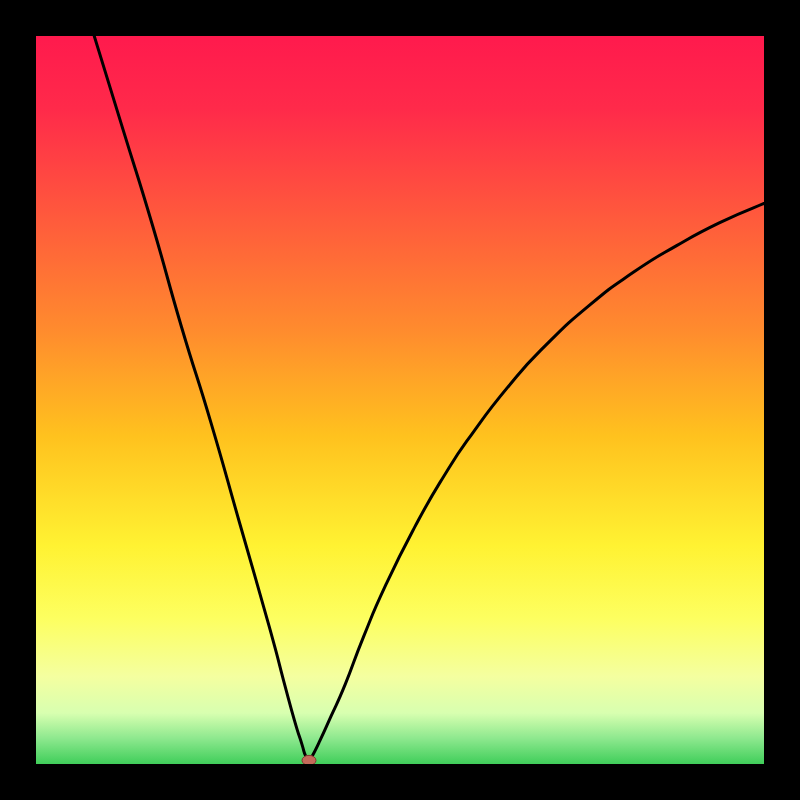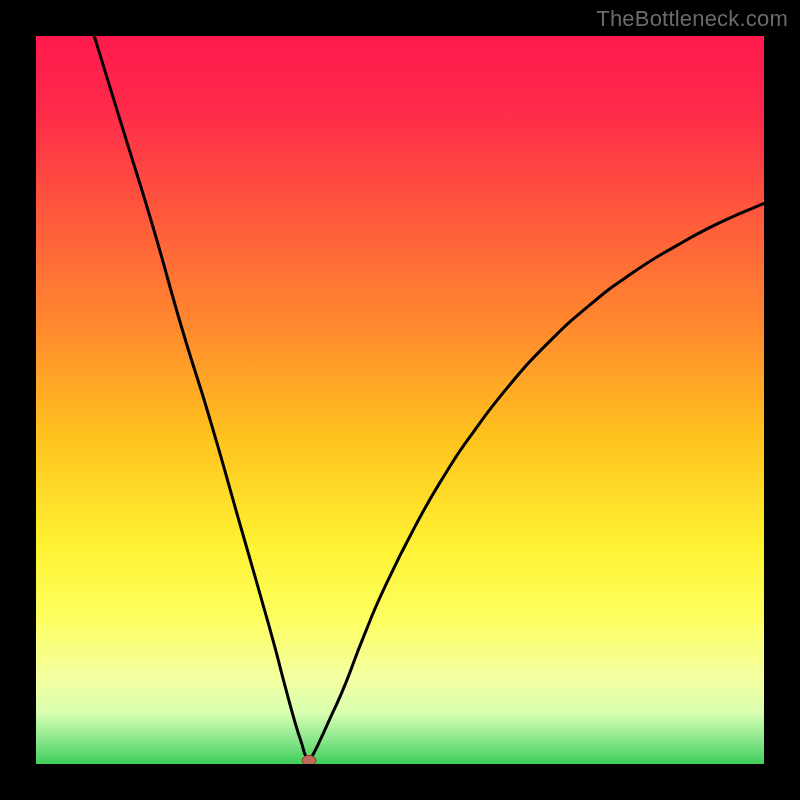--- a/index.html
+++ b/index.html
@@ -39,21 +39,20 @@
     font-size: 22px;
     letter-spacing: 0.2px;
     font-weight: 400;
   }
 </style>
 </head>
 <body>
 
 <div class="frame">
 
-  <div class="attrib">TheBottleneck.com</div>
 
   <div class="plot">
     <svg id="plot-svg" width="728" height="728" viewBox="0 0 728 728">
       <defs>
         <linearGradient id="bg-grad" x1="0" y1="0" x2="0" y2="1">
             <stop offset="0%" stop-color="#ff1a4d"></stop>
             <stop offset="10%" stop-color="#ff2a4a"></stop>
             <stop offset="25%" stop-color="#ff5a3c"></stop>
             <stop offset="40%" stop-color="#ff8a2e"></stop>
             <stop offset="55.00000000000001%" stop-color="#ffc21e"></stop>

